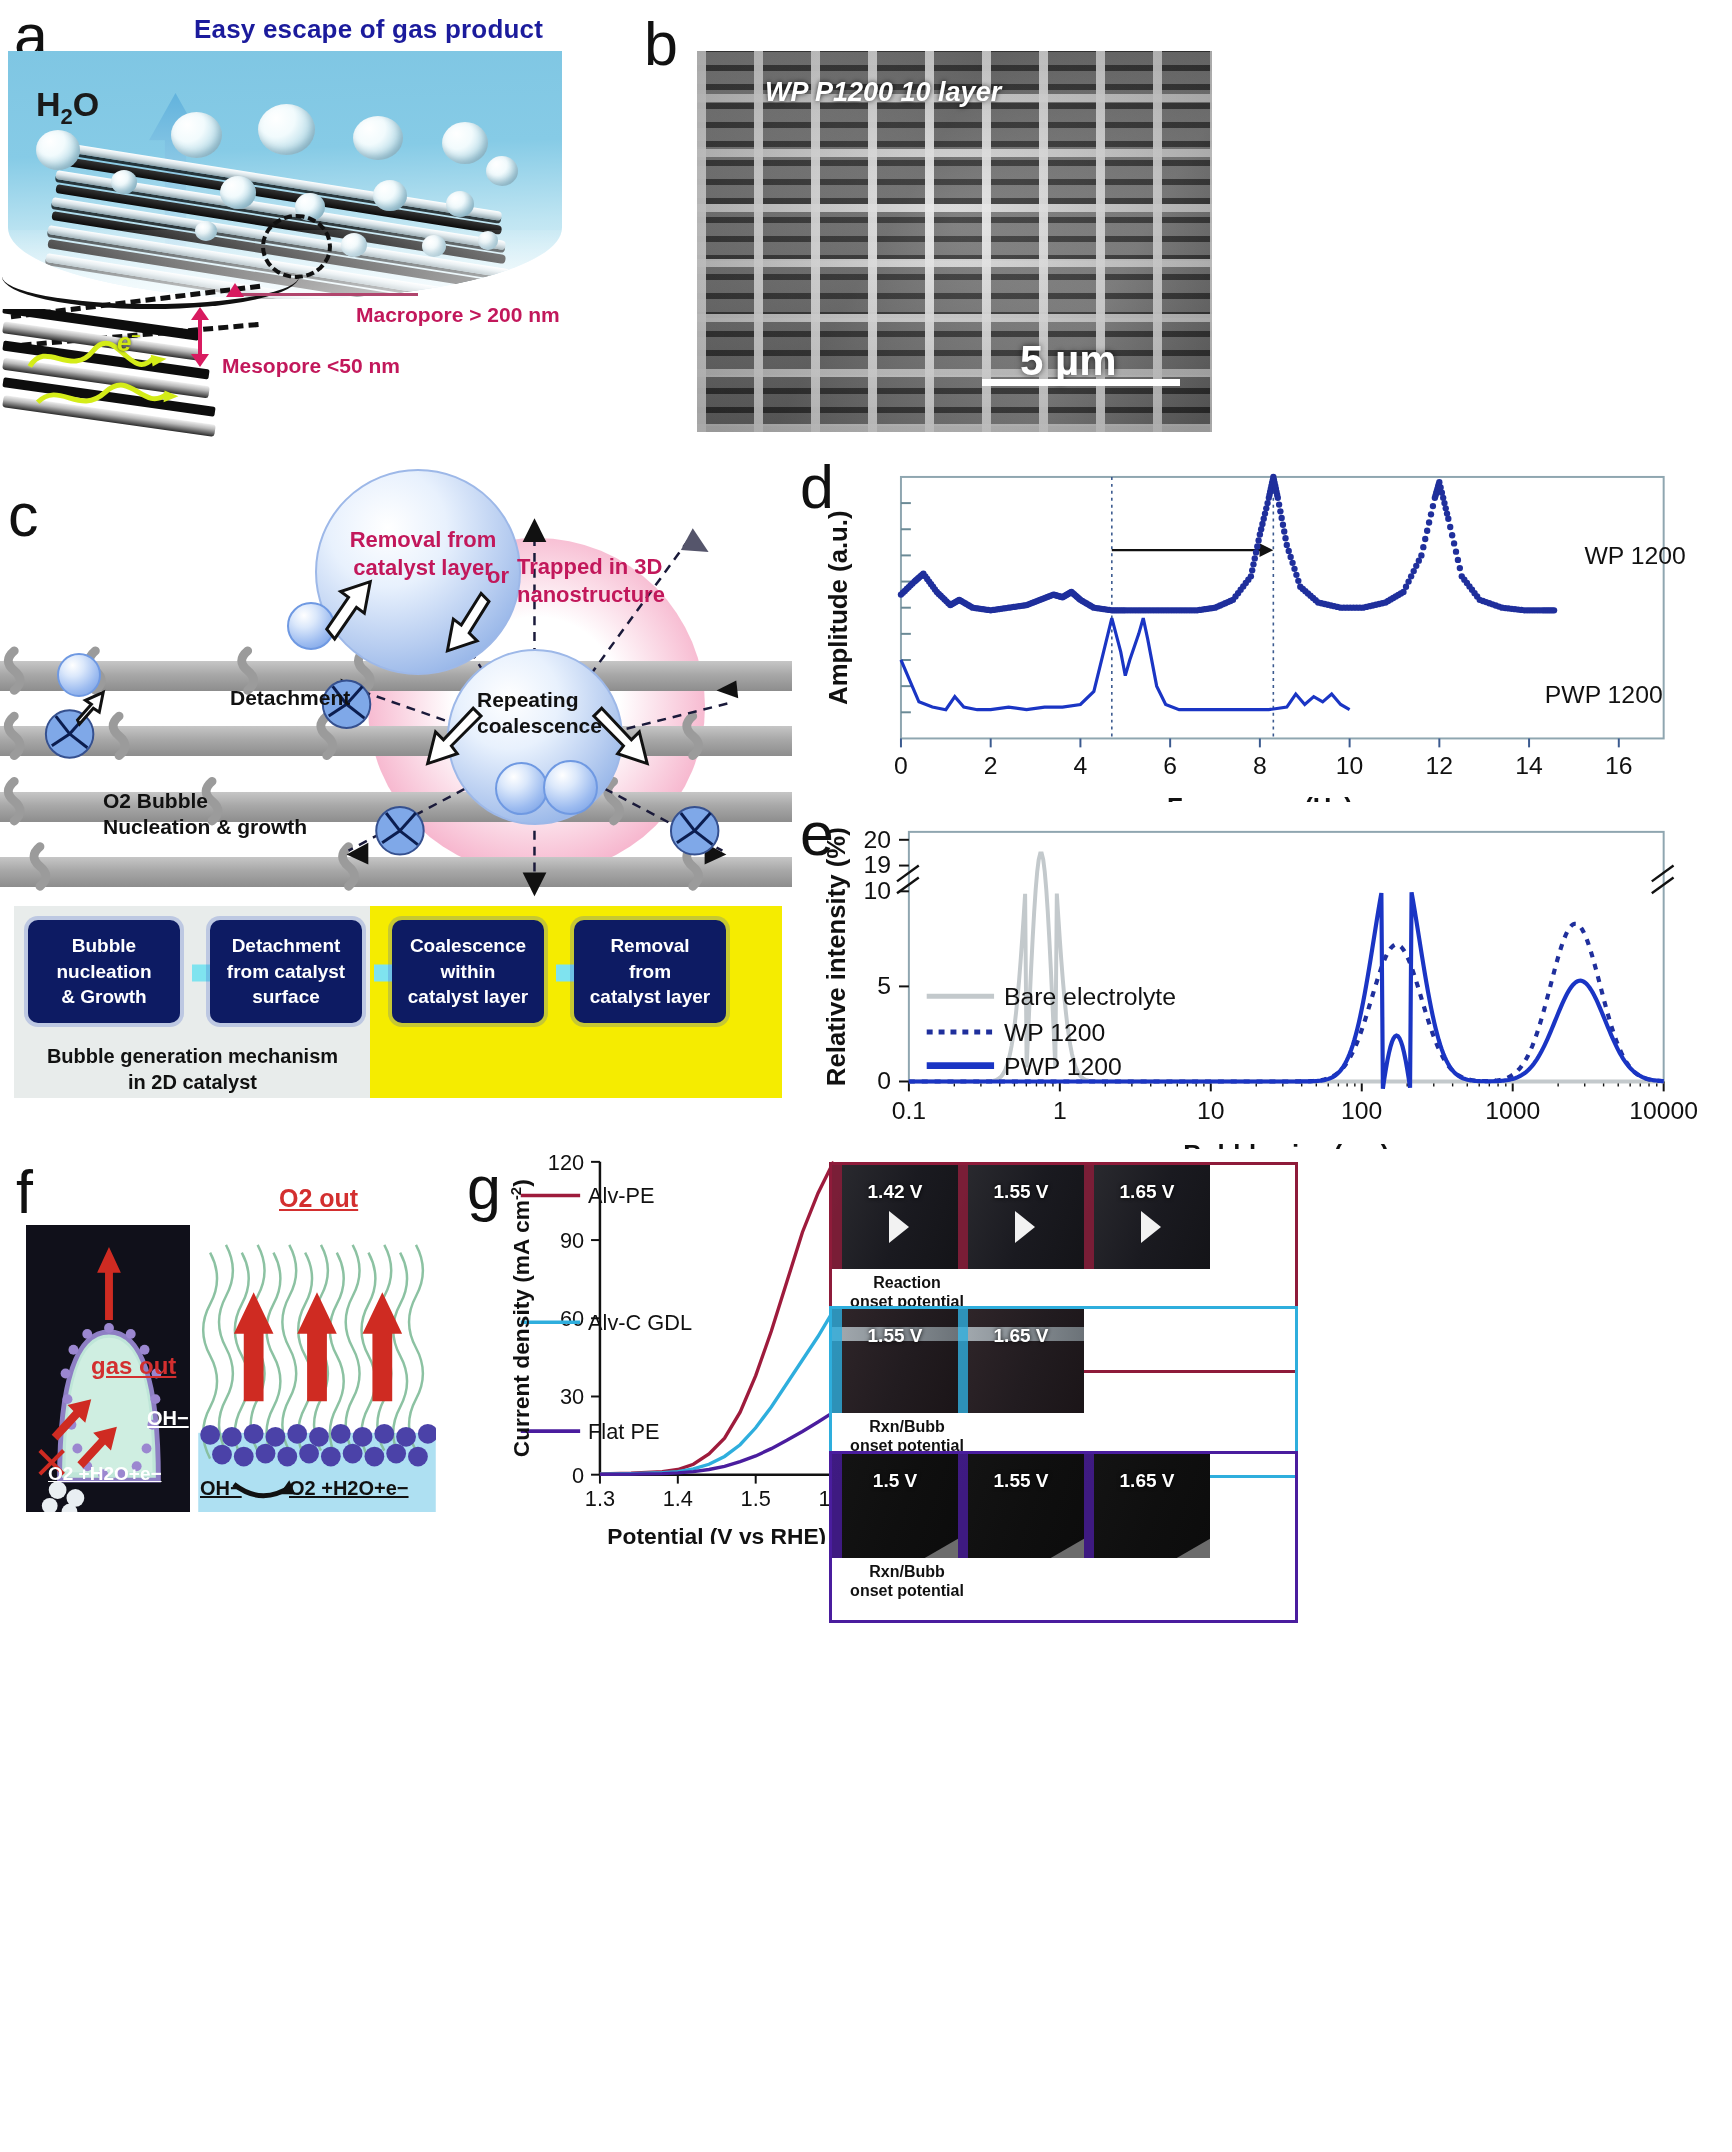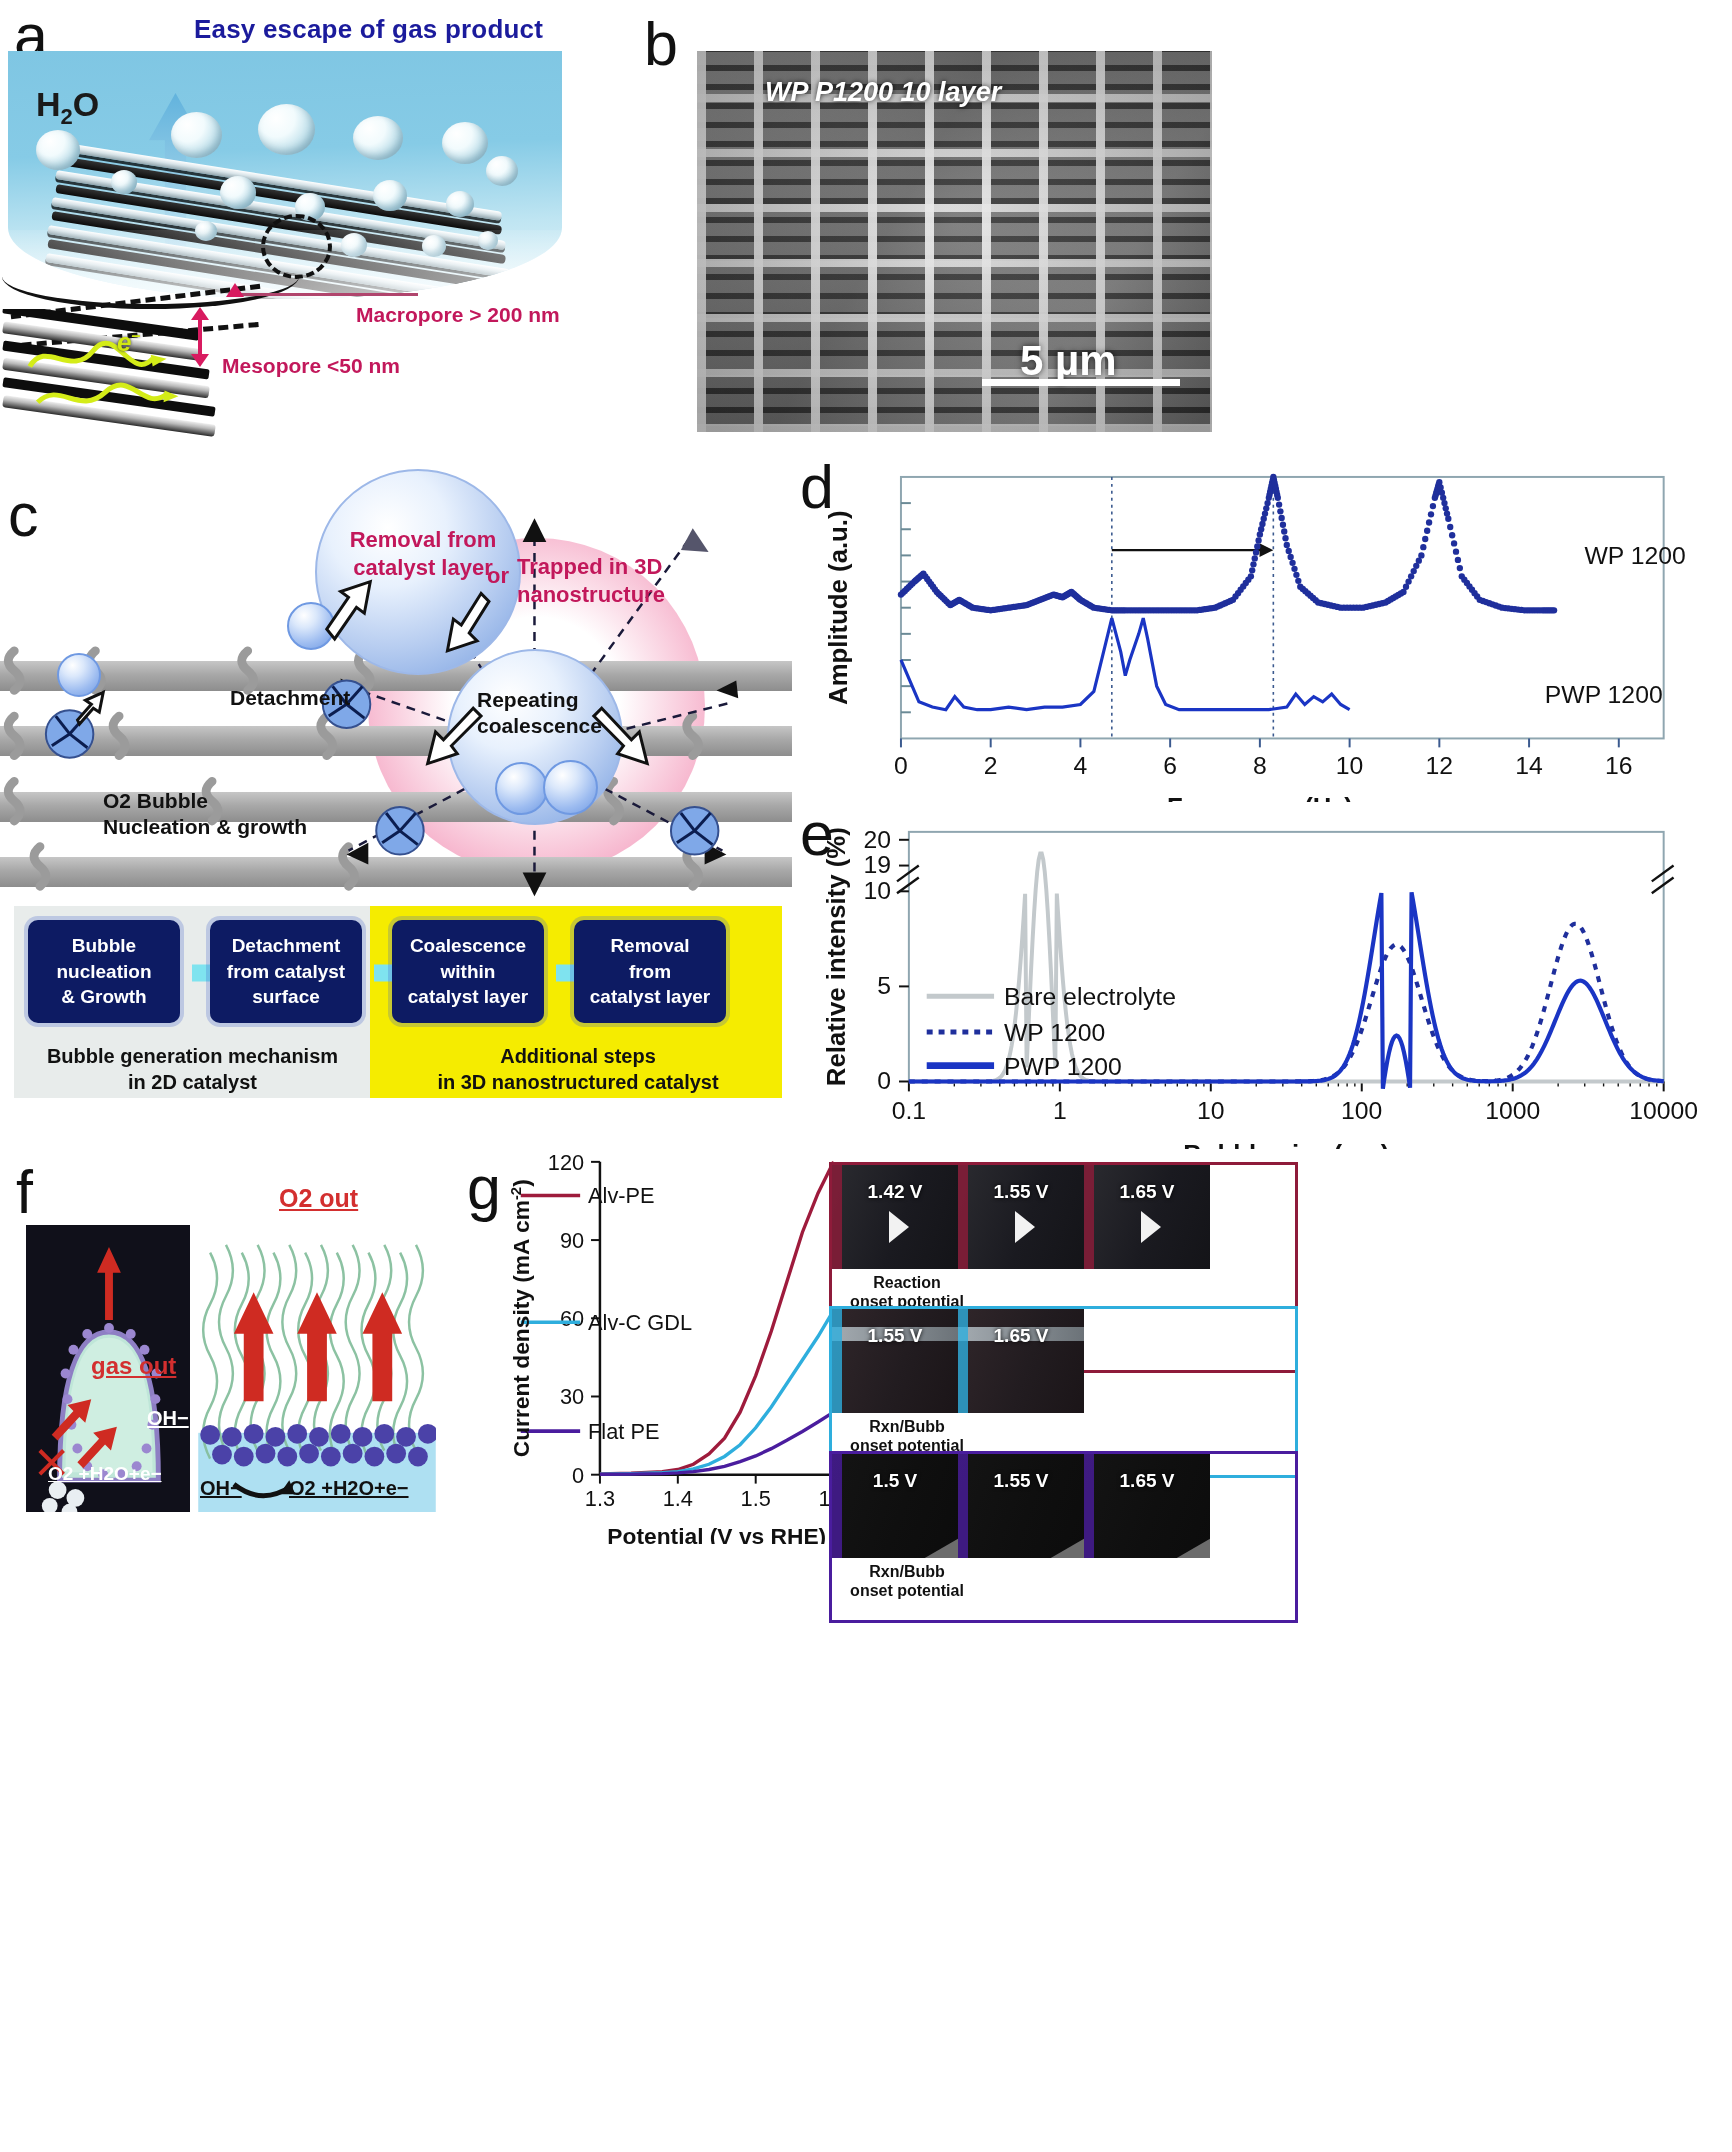--- a/index.html
+++ b/index.html
@@ -381,22 +381,20 @@
   <div class="c-box" style="left:392px; top:465px; white-space:pre-line;">Coalescence
 within
 catalyst layer</div>
   <div class="c-chev" style="left:556px; top:503px;"></div>
   <div class="c-box" style="left:574px; top:465px; white-space:pre-line;">Removal
 from
 catalyst layer</div>
 
   <div class="c-cap" style="left:22px;  top:588px; width:341px; white-space:pre-line;">Bubble generation mechanism
 in 2D catalyst</div>
-  <div class="c-cap" style="left:382px; top:588px; width:392px; white-space:pre-line;">Additional steps
-in 3D nanostructured catalyst</div>
 </div>
 
 <div id="panel-d">
   <div class="panel-letter" style="left:8px; top:2px;">d</div>
   <svg id="d-svg" width="941" height="347" style="position:absolute;left:0;top:0;" viewBox="0 0 950 350">
       <rect x="110" y="22" width="770" height="264" fill="#fff" stroke="#8fa6b0" stroke-width="2"></rect>
       <line x1="110" y1="286" x2="110" y2="295" stroke="#3b5a8f" stroke-width="2"></line>
       <text x="110" y="322" text-anchor="middle" font-size="25" font-family="&quot;Liberation Sans&quot;, sans-serif" fill="#111">0</text>
       <line x1="200.58823529411765" y1="286" x2="200.58823529411765" y2="295" stroke="#3b5a8f" stroke-width="2"></line>
       <text x="200.58823529411765" y="322" text-anchor="middle" font-size="25" font-family="&quot;Liberation Sans&quot;, sans-serif" fill="#111">2</text>

